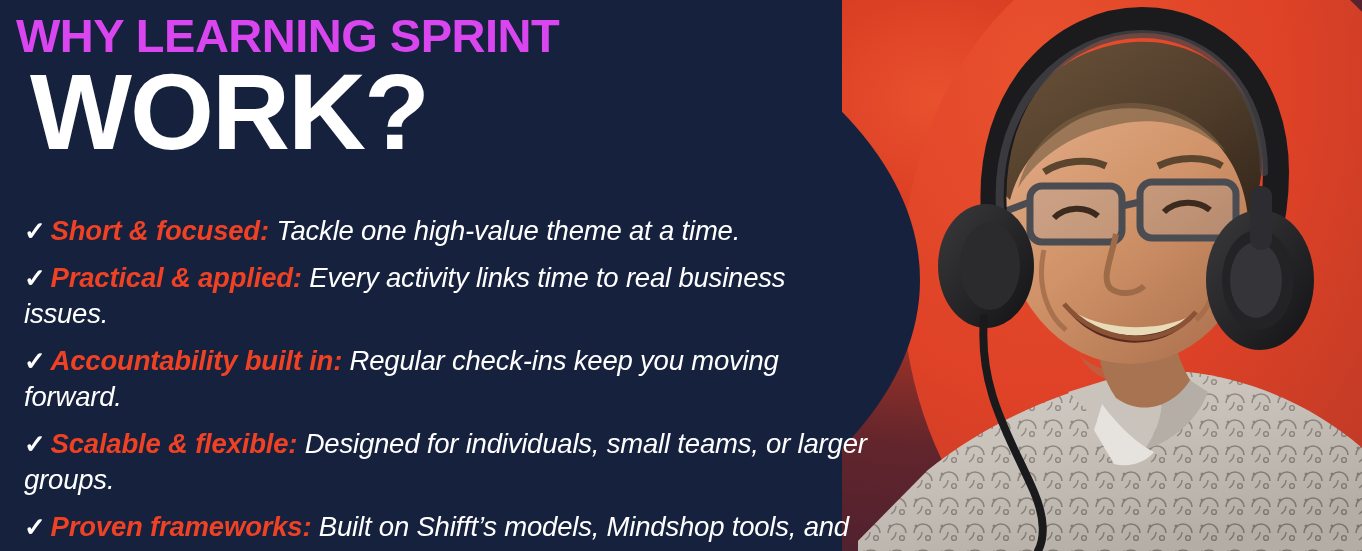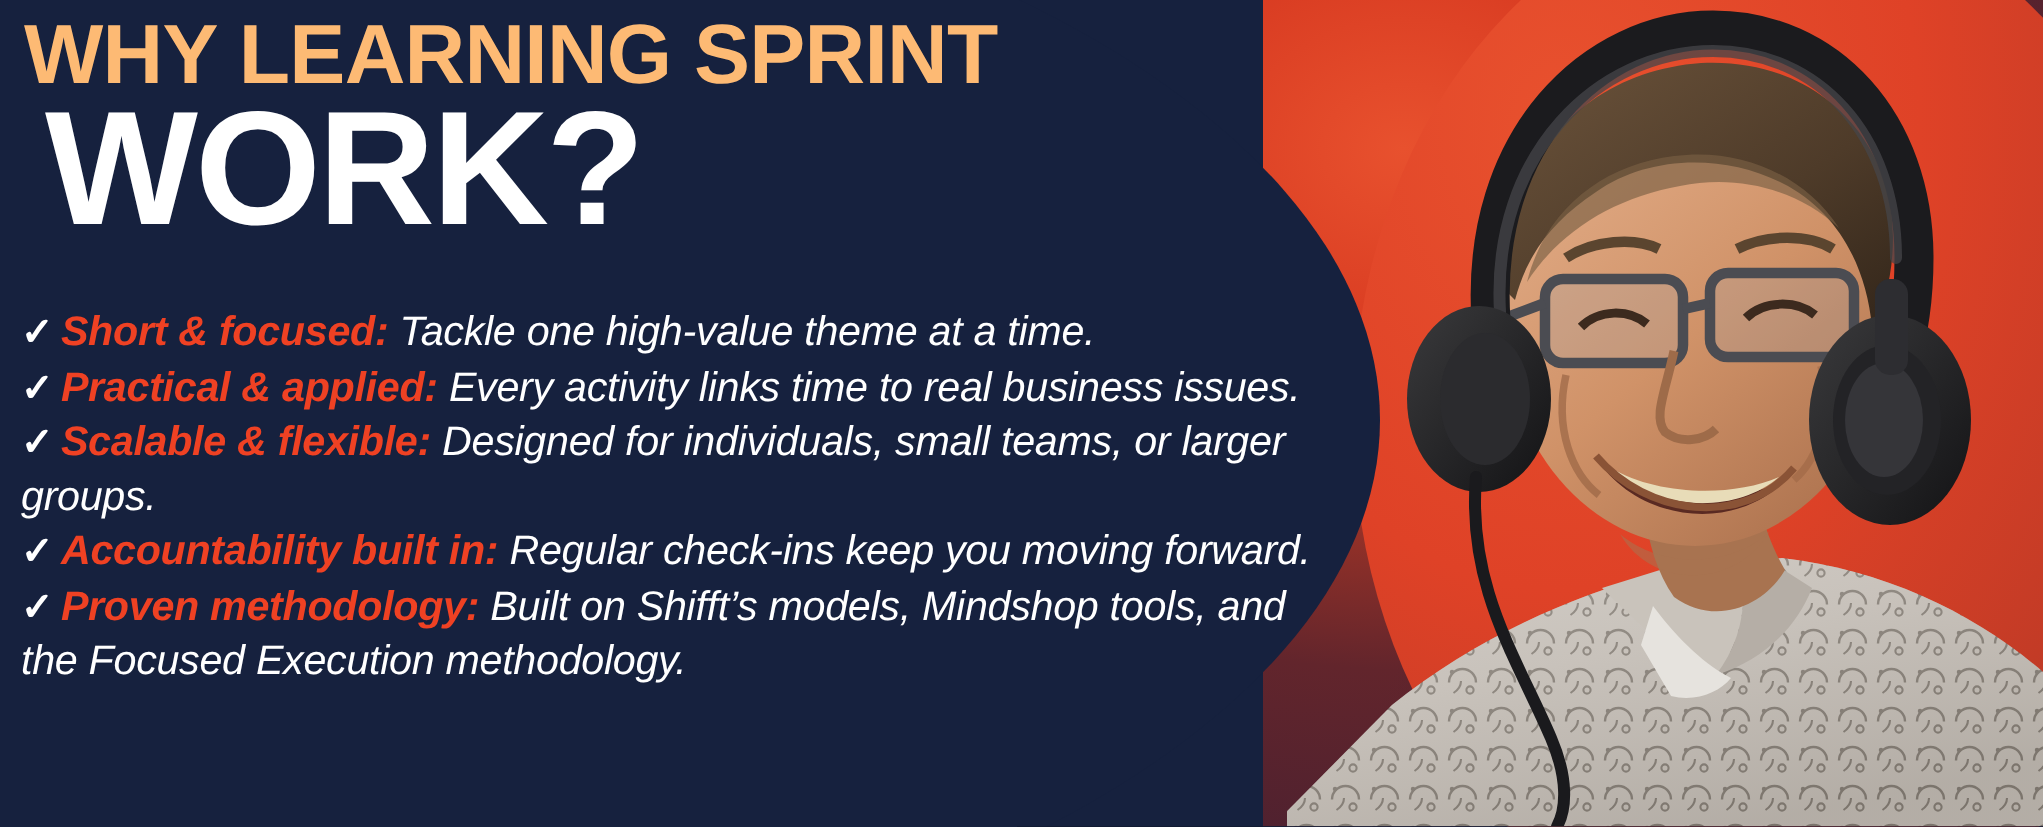--- a/index.html
+++ b/index.html
@@ -75,22 +75,22 @@
     top: 0;
     width: 900px;
     height: 551px;
     padding: 0;
     z-index: 6;
   }
   .eyebrow {
     position: absolute;
     left: 16px;
     top: 11px;
-    color: #fdba74;
-    font-size: 56px;
+    color: #d946ef;
+    font-size: 47px;
     line-height: 50px;
     font-weight: bold;
     letter-spacing: -0.5px;
     font-stretch: condensed;
     white-space: nowrap;
   }
   .headline {
     position: absolute;
     left: 30px;
     top: 56px;
@@ -106,21 +106,21 @@
     left: 14px;
     top: 203px;
     width: 868px;
   }
   .bullet {
     color: #FFFFFF;
     font-size: 27.5px;
     line-height: 36.5px;
     font-style: italic;
     letter-spacing: -0.2px;
-    margin: 0;
+    margin: 10px;
     text-indent: 0;
   }
   .tick {
     color: #FFFFFF;
     font-style: normal;
     font-weight: bold;
     font-size: 26px;
     padding-right: 5px;
   }
   .lead {
@@ -252,27 +252,27 @@
 
       <p class="bullet">
         <span class="tick">✓</span><span class="lead">Short &amp; focused:</span><span class="body-txt"> Tackle one high-value theme at a time.</span>
       </p>
 
       <p class="bullet">
         <span class="tick">✓</span><span class="lead">Practical &amp; applied:</span><span class="body-txt"> Every activity links time to real business issues.</span>
       </p>
 
       <p class="bullet">
+        <span class="tick">✓</span><span class="lead">Accountability built in:</span><span class="body-txt"> Regular check-ins keep you moving forward.</span>
+      </p>
+
+      <p class="bullet">
         <span class="tick">✓</span><span class="lead">Scalable &amp; flexible:</span><span class="body-txt"> Designed for individuals, small teams, or larger groups.</span>
       </p>
 
       <p class="bullet">
-        <span class="tick">✓</span><span class="lead">Accountability built in:</span><span class="body-txt"> Regular check-ins keep you moving forward.</span>
-      </p>
-
-      <p class="bullet">
-        <span class="tick">✓</span><span class="lead">Proven methodology:</span><span class="body-txt"> Built on Shifft’s models, Mindshop tools, and the Focused Execution methodology.</span>
+        <span class="tick">✓</span><span class="lead">Proven frameworks:</span><span class="body-txt"> Built on Shifft’s models, Mindshop tools, and the Focused Execution methodology.</span>
       </p>
 
     </div>
   </div>
 
 </div>
 
 </body></html>

